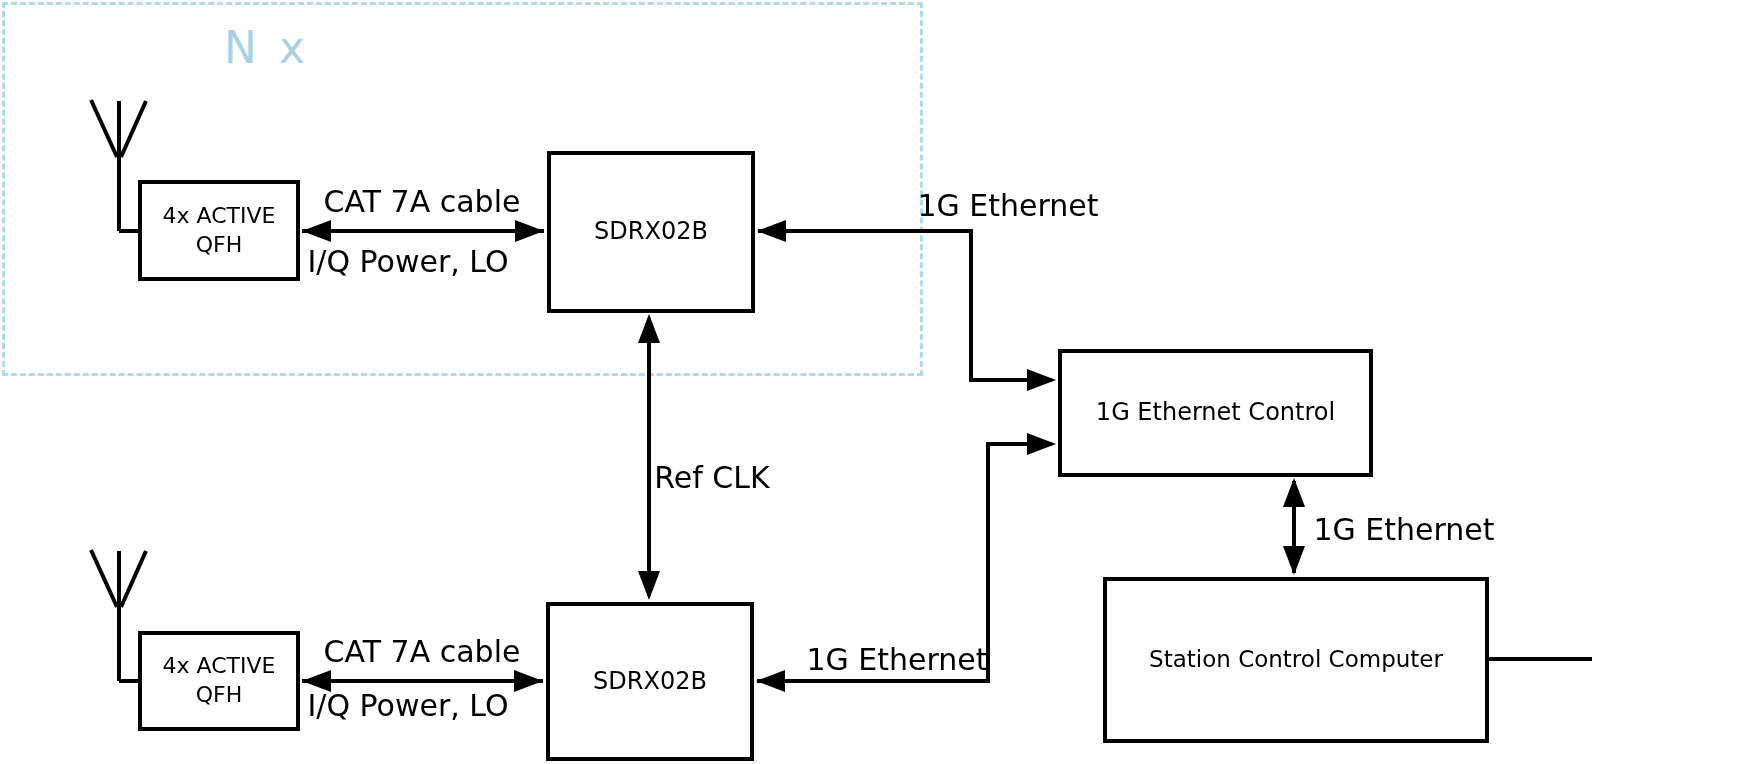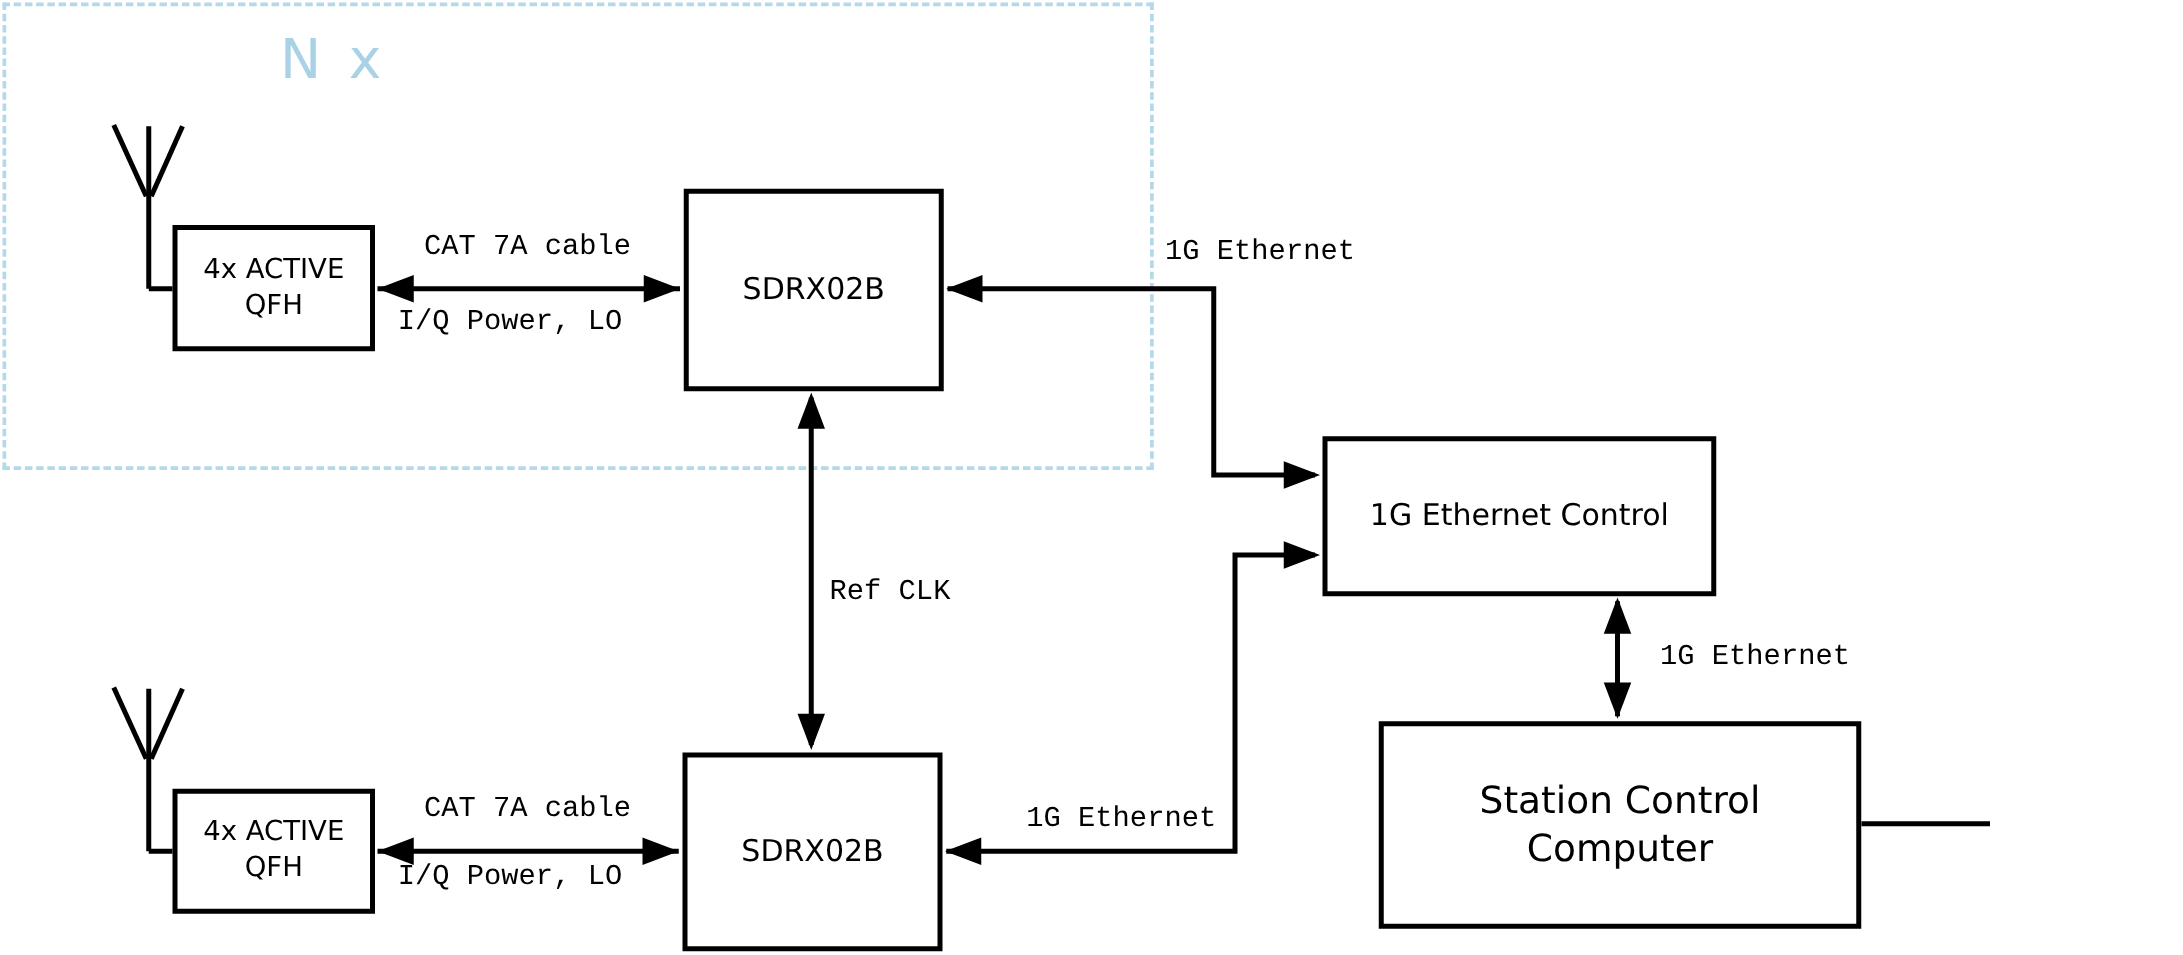--- a/index.html
+++ b/index.html
@@ -50,28 +50,27 @@
     justify-content: center;
     text-align: center;
     z-index: 2;
     line-height: 1.3;
   }
   .node-qfh-top    { left: 138px; top: 180px; width: 162px; height: 101px; font-size: 22px; }
   .node-sdrx-top   { left: 547px; top: 151px; width: 208px; height: 162px; font-size: 24px; }
   .node-qfh-bottom { left: 138px; top: 631px; width: 162px; height: 100px; font-size: 22px; }
   .node-sdrx-bottom{ left: 546px; top: 602px; width: 208px; height: 159px; font-size: 24px; }
   .node-switch     { left: 1058px; top: 349px; width: 315px; height: 128px; font-size: 24px; }
-  .node-scc        { left: 1103px; top: 577px; width: 386px; height: 166px; font-size: 30px; }
+  .node-scc        { left: 1103px; top: 577px; width: 386px; height: 166px; font-size: 23px; }
   .edge-label {
     position: absolute;
     transform: translateX(-50%);
-    font-size: 23px;
+    font-size: 30px;
     white-space: nowrap;
     z-index: 3;
-    font-family: Liberation Mono, monospace;
   }
   .lbl-cat7a-top  { left: 422px;  top: 184px; }
   .lbl-iq-top     { left: 408px;  top: 244px; }
   .lbl-eth-top    { left: 1008px; top: 188px; }
   .lbl-refclk     { left: 712px;  top: 460px; }
   .lbl-cat7a-bot  { left: 422px;  top: 634px; }
   .lbl-iq-bot     { left: 408px;  top: 688px; }
   .lbl-eth-bot    { left: 897px;  top: 642px; }
   .lbl-eth-mid    { left: 1404px; top: 512px; }
   .lbl-internet   { left: 1627px; top: 597px; }

